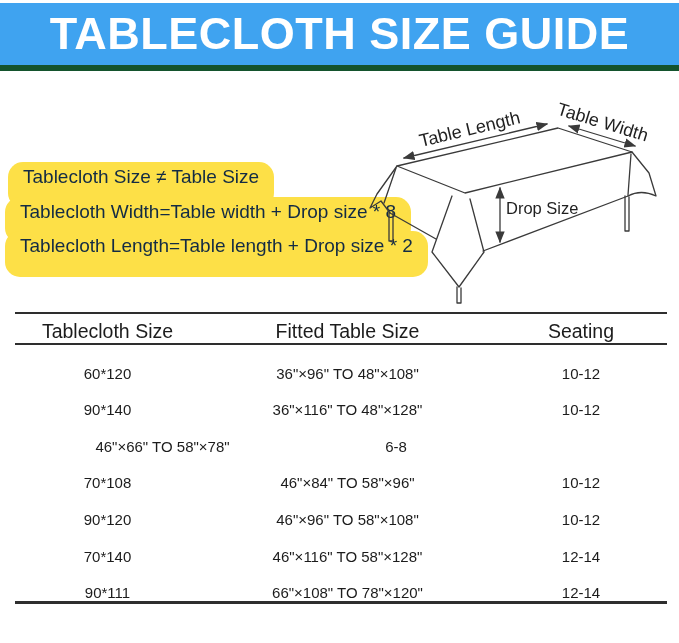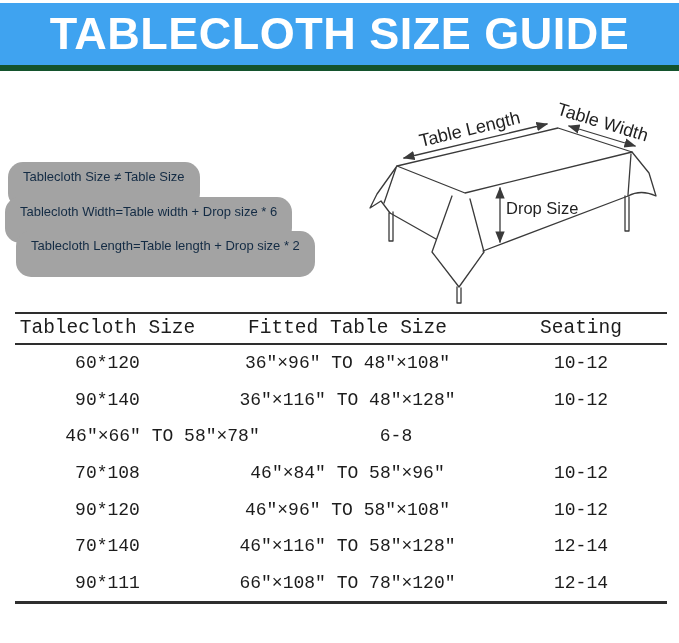--- a/index.html
+++ b/index.html
@@ -7,52 +7,52 @@
         font-family:"Liberation Sans",sans-serif;}
 
   
   .banner{position:absolute;top:3px;left:0;width:679px;height:62px;
           background:#3FA3F0;border-bottom:6px solid #14532d;}
   .banner h1{margin:0;height:62px;line-height:62px;text-align:center;
              font-size:45px;font-weight:bold;color:#ffffff;letter-spacing:0.5px;}
 
   
   .pill{position:absolute;height:46px;line-height:29px;border-radius:15px;
-        background:#a3a3a3;color:#132B44;font-size:13px;padding:0 15px;
+        background:#fde047;color:#132B44;font-size:19px;padding:0 15px;
         white-space:nowrap;}
   .pill1{left:8px;top:162px;}
   .pill2{left:5px;top:197px;}
-  .pill3{left:16px;top:231px;}
+  .pill3{left:5px;top:231px;}
 
   
   .diagram{position:absolute;left:350px;top:95px;width:330px;height:212px;}
 
   
   .size-table{position:absolute;left:15px;top:312px;width:652px;color:#1c1c1c;}
   .tline{background:#2e2e2e;}
   .tline.thin{height:1.5px;}
   .tline.thick{height:2.5px;}
-  .trow{display:flex;align-items:center;font-family:Liberation Mono, monospace;}
+  .trow{display:flex;align-items:flex-end;}
   .thead{height:29px;font-size:19.5px;}
-  .tbody .trow{height:36.6px;font-size:18px;}
+  .tbody .trow{height:36.6px;font-size:15px;}
   .c1{width:185px;text-align:center;}
   .c2{width:295px;text-align:center;}
   .c3{width:172px;text-align:center;}
 </style>
 </head>
 <body>
 
 <div id="page">
 
   <div class="banner">
     <h1>TABLECLOTH SIZE GUIDE</h1>
   </div>
 
   <div class="pill pill1">Tablecloth Size ≠ Table Size</div>
-  <div class="pill pill2">Tablecloth Width=Table width + Drop size * 6</div>
+  <div class="pill pill2">Tablecloth Width=Table width + Drop size * 8</div>
   <div class="pill pill3">Tablecloth Length=Table length + Drop size * 2</div>
 
   <svg class="diagram" viewBox="350 95 330 212" xmlns="http://www.w3.org/2000/svg">
     <defs>
       <marker id="ah" viewBox="0 0 10 10" markerWidth="9" markerHeight="9" refX="9" refY="5" orient="auto-start-reverse">
         <path d="M0,1 L10,5 L0,9 Z" fill="#3a3a3a"></path>
       </marker>
     </defs>
     <g fill="none" stroke="#3a3a3a" stroke-width="1.3" stroke-linejoin="round" stroke-linecap="round">
       <path d="M397,166 L558,128 L632,152 L465,193 Z"></path>

